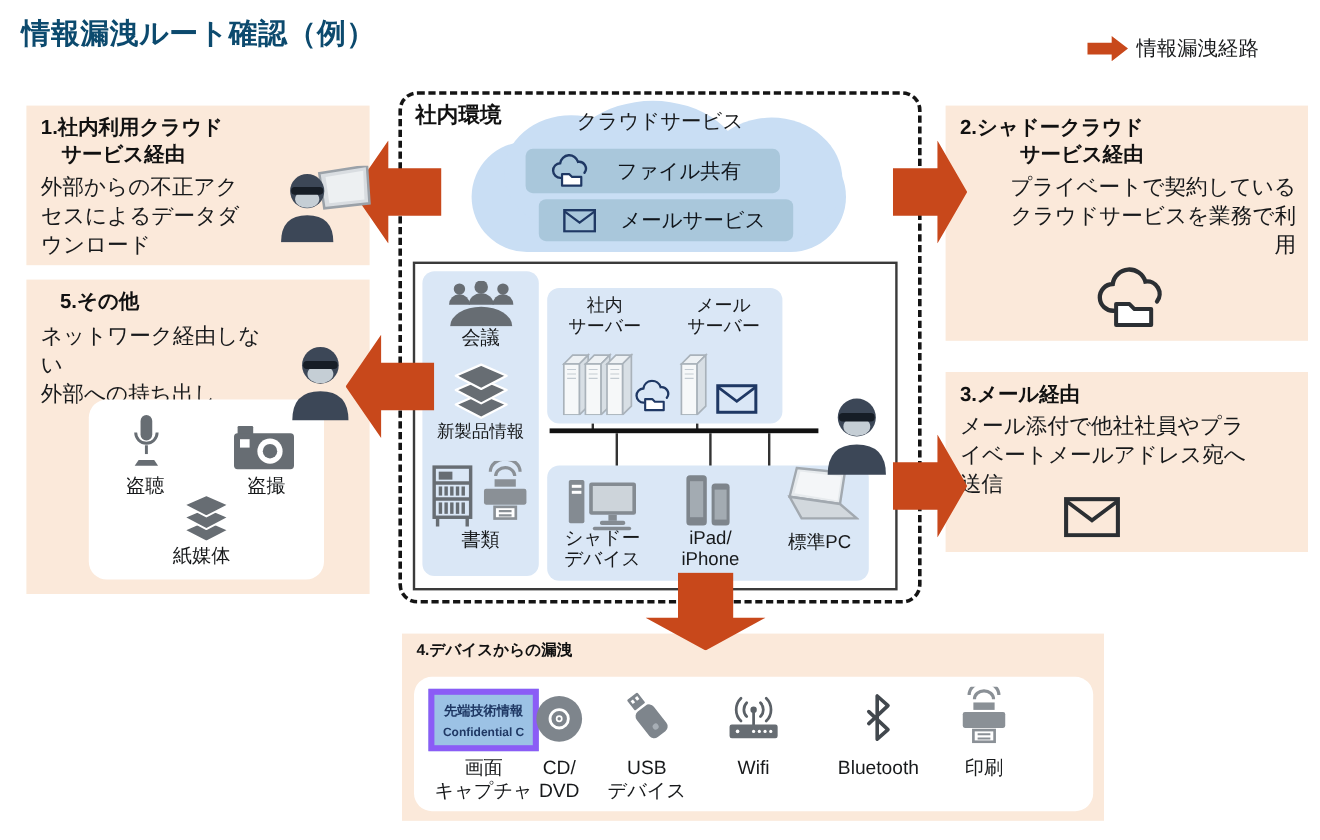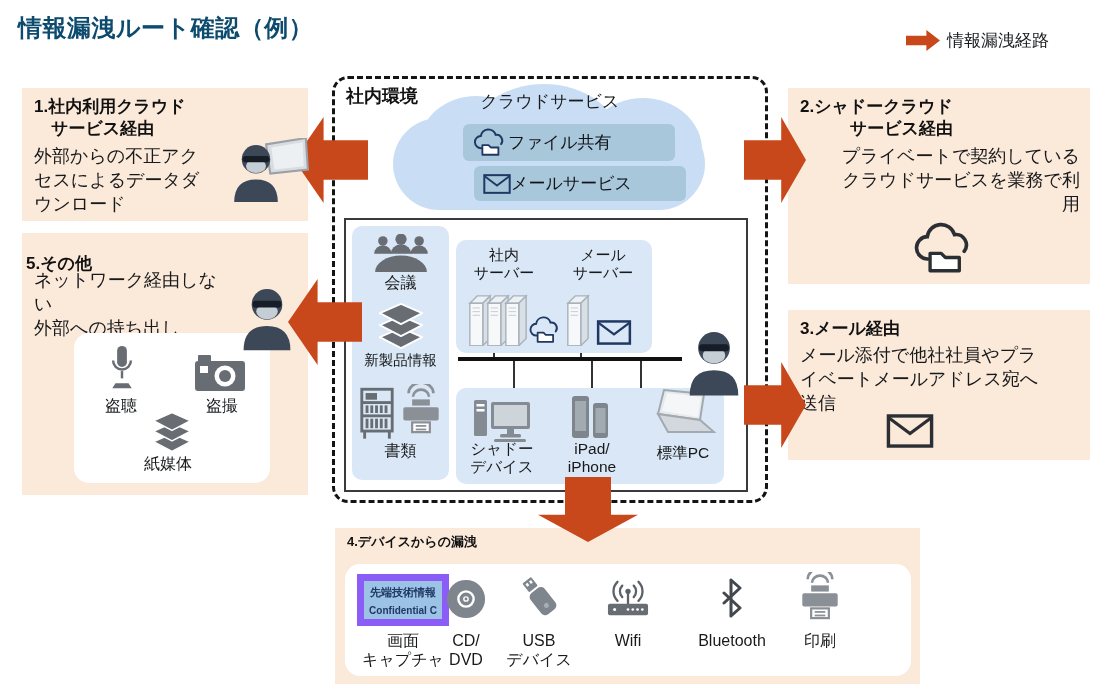--- a/index.html
+++ b/index.html
@@ -19,26 +19,26 @@
   .cream-box{position:absolute;background:var(--cream);}
   .bx-title{position:absolute;font-size:17px;font-weight:bold;line-height:1.3;color:#111;white-space:pre-line;}
   .bx-body{position:absolute;font-size:18px;line-height:1.32;color:var(--ink);white-space:pre-line;}
   .cap{position:absolute;text-align:center;white-space:pre-line;font-size:16px;line-height:1.18;color:var(--ink);}
   .arrow{position:absolute;background:var(--orange);}
   .arrow-left{clip-path:polygon(0 50%,40% 0,40% 27%,100% 27%,100% 73%,40% 73%,40% 100%);}
   .arrow-right{clip-path:polygon(100% 50%,60% 0,60% 27%,0 27%,0 73%,60% 73%,60% 100%);}
   .arrow-down{clip-path:polygon(50% 100%,0 58%,27% 58%,27% 0,73% 0,73% 58%,100% 58%);}
   .dashed-box{position:absolute;left:332px;top:76px;width:430px;height:421px;border:3px dashed #141414;border-radius:16px;background:#fff;z-index:1;}
   .cloud-part{position:absolute;background:var(--cloud);z-index:2;}
-  .svc-row{position:absolute;background:var(--svc);border-radius:6px;display:flex;align-items:center;gap:0;padding-left:9px;box-sizing:border-box;z-index:3;font-size:17px;color:#10151B;margin-left:25px;}
+  .svc-row{position:absolute;background:var(--svc);border-radius:6px;display:flex;align-items:center;gap:20px;padding-left:20px;box-sizing:border-box;z-index:3;font-size:17px;color:#10151B;}
   .inner-box{position:absolute;left:344px;top:218px;width:400px;height:270px;border:2px solid #3A3A3A;background:#fff;z-index:2;}
   .blue-panel{position:absolute;background:var(--panel);border-radius:10px;z-index:3;text-decoration:underline;}
   .conn{position:absolute;background:#333;z-index:3;}
   .whitebox{position:absolute;background:#fff;border-radius:15px;}
-  .screen{position:absolute;background:#9CC2E5;border:7px solid #8b5cf6;box-sizing:border-box;
+  .screen{position:absolute;background:#9CC2E5;border:5px solid #8b5cf6;box-sizing:border-box;
           display:flex;flex-direction:column;align-items:center;justify-content:center;gap:5px;}
   .screen .t1{font-size:11px;font-weight:bold;color:var(--navy);}
   .screen .t2{font-size:10px;font-weight:bold;color:var(--navy);}
   .z5{z-index:5;} .z6{z-index:6;}
   svg{display:block;}
 </style>
 </head>
 <body>
 
 <svg width="0" height="0" style="position:absolute">
@@ -223,21 +223,21 @@
     <svg class="abs" style="left:34px;top:2px;" width="46" height="42">
         <use href="#sym-laptop-tilt"></use>
       </svg>
     <svg class="abs" style="left:0;top:4px;" width="52" height="62">
         <use href="#sym-spy"></use>
       </svg>
   </div>
   <div class="arrow arrow-left z5" style="left:294px;top:117px;width:74px;height:86px;"></div>
 
   <div class="cream-box" style="left:22px;top:233px;width:286px;height:262px;">
-    <div class="bx-title" style="left:4px;top:8px;margin-top:12px;">5.その他</div>
+    <div class="bx-title" style="left:28px;top:8px;">5.その他</div>
     <div class="bx-body" style="left:12px;top:36px;width:200px;">ネットワーク経由しない
 外部への持ち出し</div>
     <div class="whitebox" style="left:52px;top:100px;width:196px;height:150px;">
       <svg class="abs" style="left:35px;top:6px;" width="26" height="56">
           <use href="#sym-mic"></use>
         </svg>
       <div class="cap" style="left:17px;top:64px;width:60px;">盗聴</div>
       <svg class="abs" style="left:120px;top:20px;" width="52" height="40">
           <use href="#sym-camera"></use>
         </svg>

